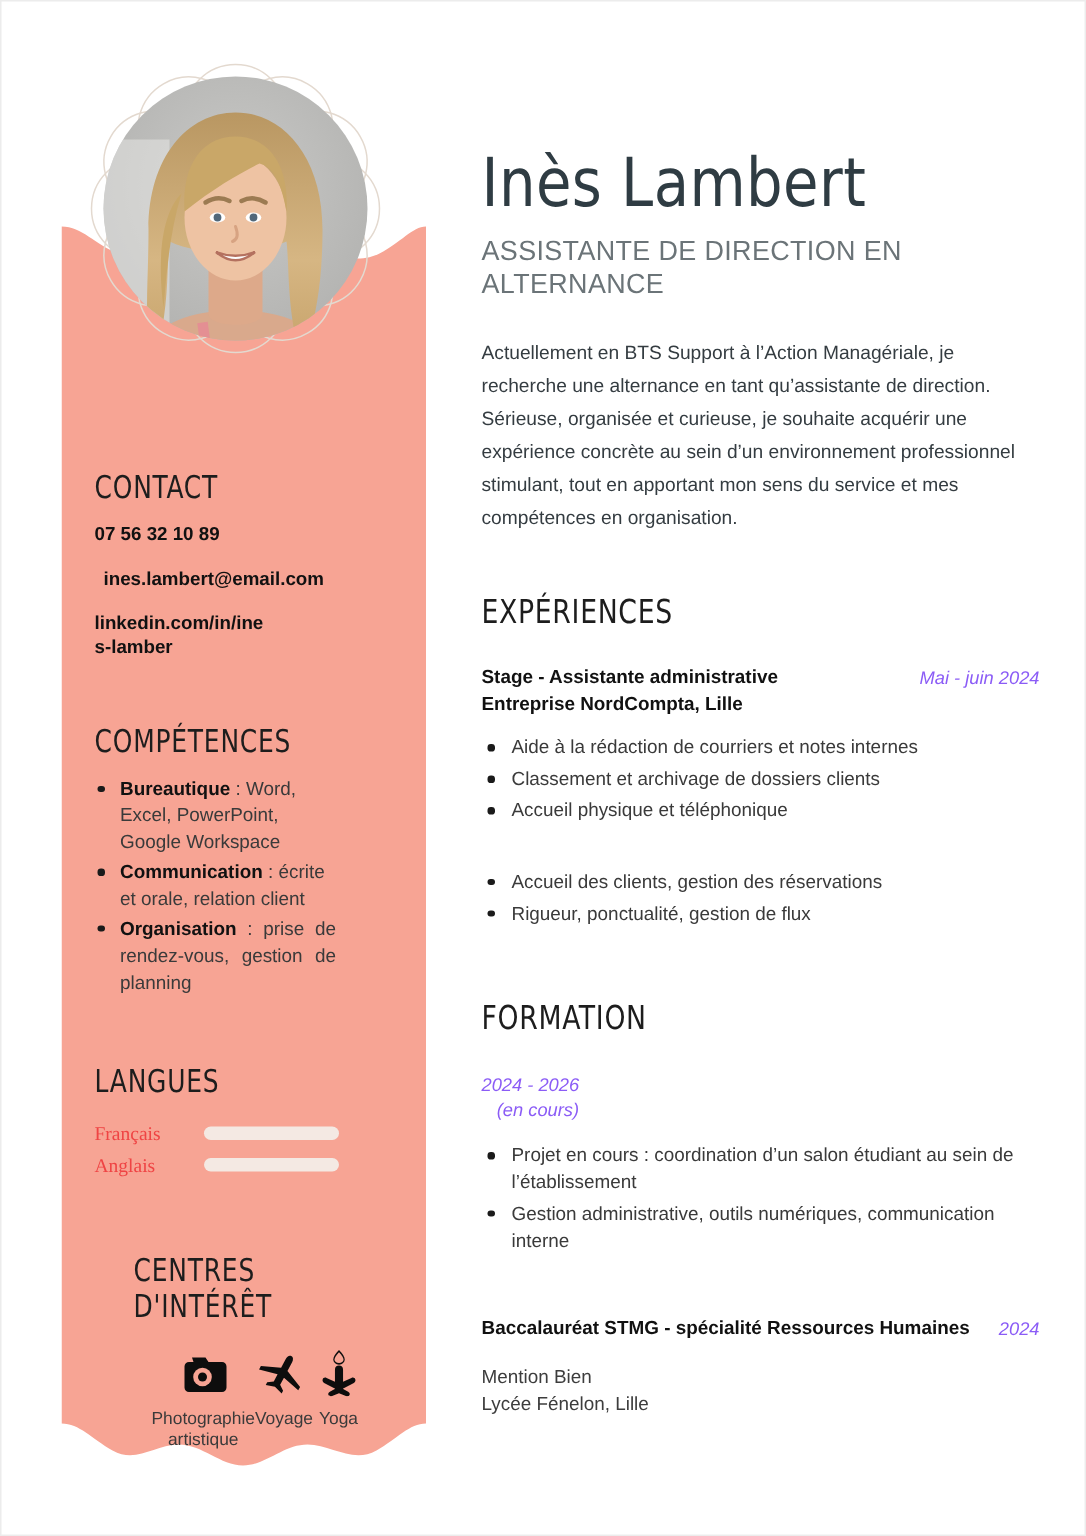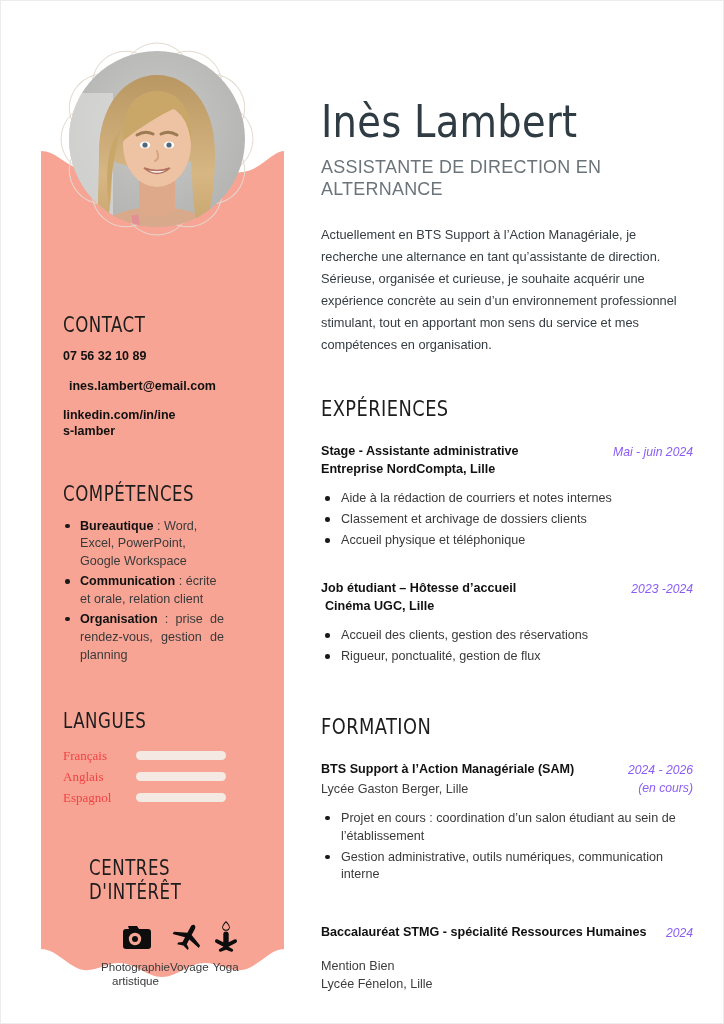--- a/index.html
+++ b/index.html
@@ -151,26 +151,20 @@
             <span class="lang-track">
               <span class="lang-fill" style="width: 100%;"></span>
             </span>
           </div>
           <div class="lang-row">
             <span class="lang-name">Anglais</span>
             <span class="lang-track">
               <span class="lang-fill" style="width: 82%;"></span>
             </span>
           </div>
-          <div class="lang-row">
-            <span class="lang-name">Espagnol</span>
-            <span class="lang-track">
-              <span class="lang-fill" style="width: 65%;"></span>
-            </span>
-          </div>
         </div>
       </div>
 
       <div class="sb-block" style="margin-top:48px;padding-left:48px;">
         <div class="sb-h">CENTRES D'INTÉRÊT</div>
         <div class="interests">
 
           <div class="interest">
             <div class="ico">
               <svg width="36" height="30" viewBox="0 0 36 30">
@@ -294,43 +288,32 @@
           <div class="entry-date">Mai - juin 2024</div>
         </div>
         <ul class="bullets">
           <li>Aide à la rédaction de courriers et notes internes</li>
           <li>Classement et archivage de dossiers clients</li>
           <li>Accueil physique et téléphonique</li>
         </ul>
       </div>
 
       <div class="entry" style="margin-top:30px;">
-        <div class="entry-head">
-          <div>
-            <p class="entry-title">Job étudiant – Hôtesse d’accueil</p>
-            <p class="entry-title" style="padding-left:4px;">Cinéma UGC, Lille</p>
-          </div>
-          <div class="entry-date">2023 -2024</div>
-        </div>
         <ul class="bullets">
           <li>Accueil des clients, gestion des réservations</li>
           <li>Rigueur, ponctualité, gestion de flux</li>
         </ul>
       </div>
     </div>
 
     <div style="margin-top:48px;">
       <div class="sec-h">FORMATION</div>
 
       <div class="entry">
         <div class="entry-head">
-          <div>
-            <p class="entry-title">BTS Support à l’Action Managériale (SAM)</p>
-            <p class="entry-sub">Lycée Gaston Berger, Lille</p>
-          </div>
           <div class="entry-date">
             <span>2024 - 2026</span>
             <span class="second">(en cours)</span>
           </div>
         </div>
         <ul class="bullets">
           <li>Projet en cours : coordination d’un salon étudiant au sein de l’établissement</li>
           <li>Gestion administrative, outils numériques, communication interne</li>
         </ul>
       </div>

